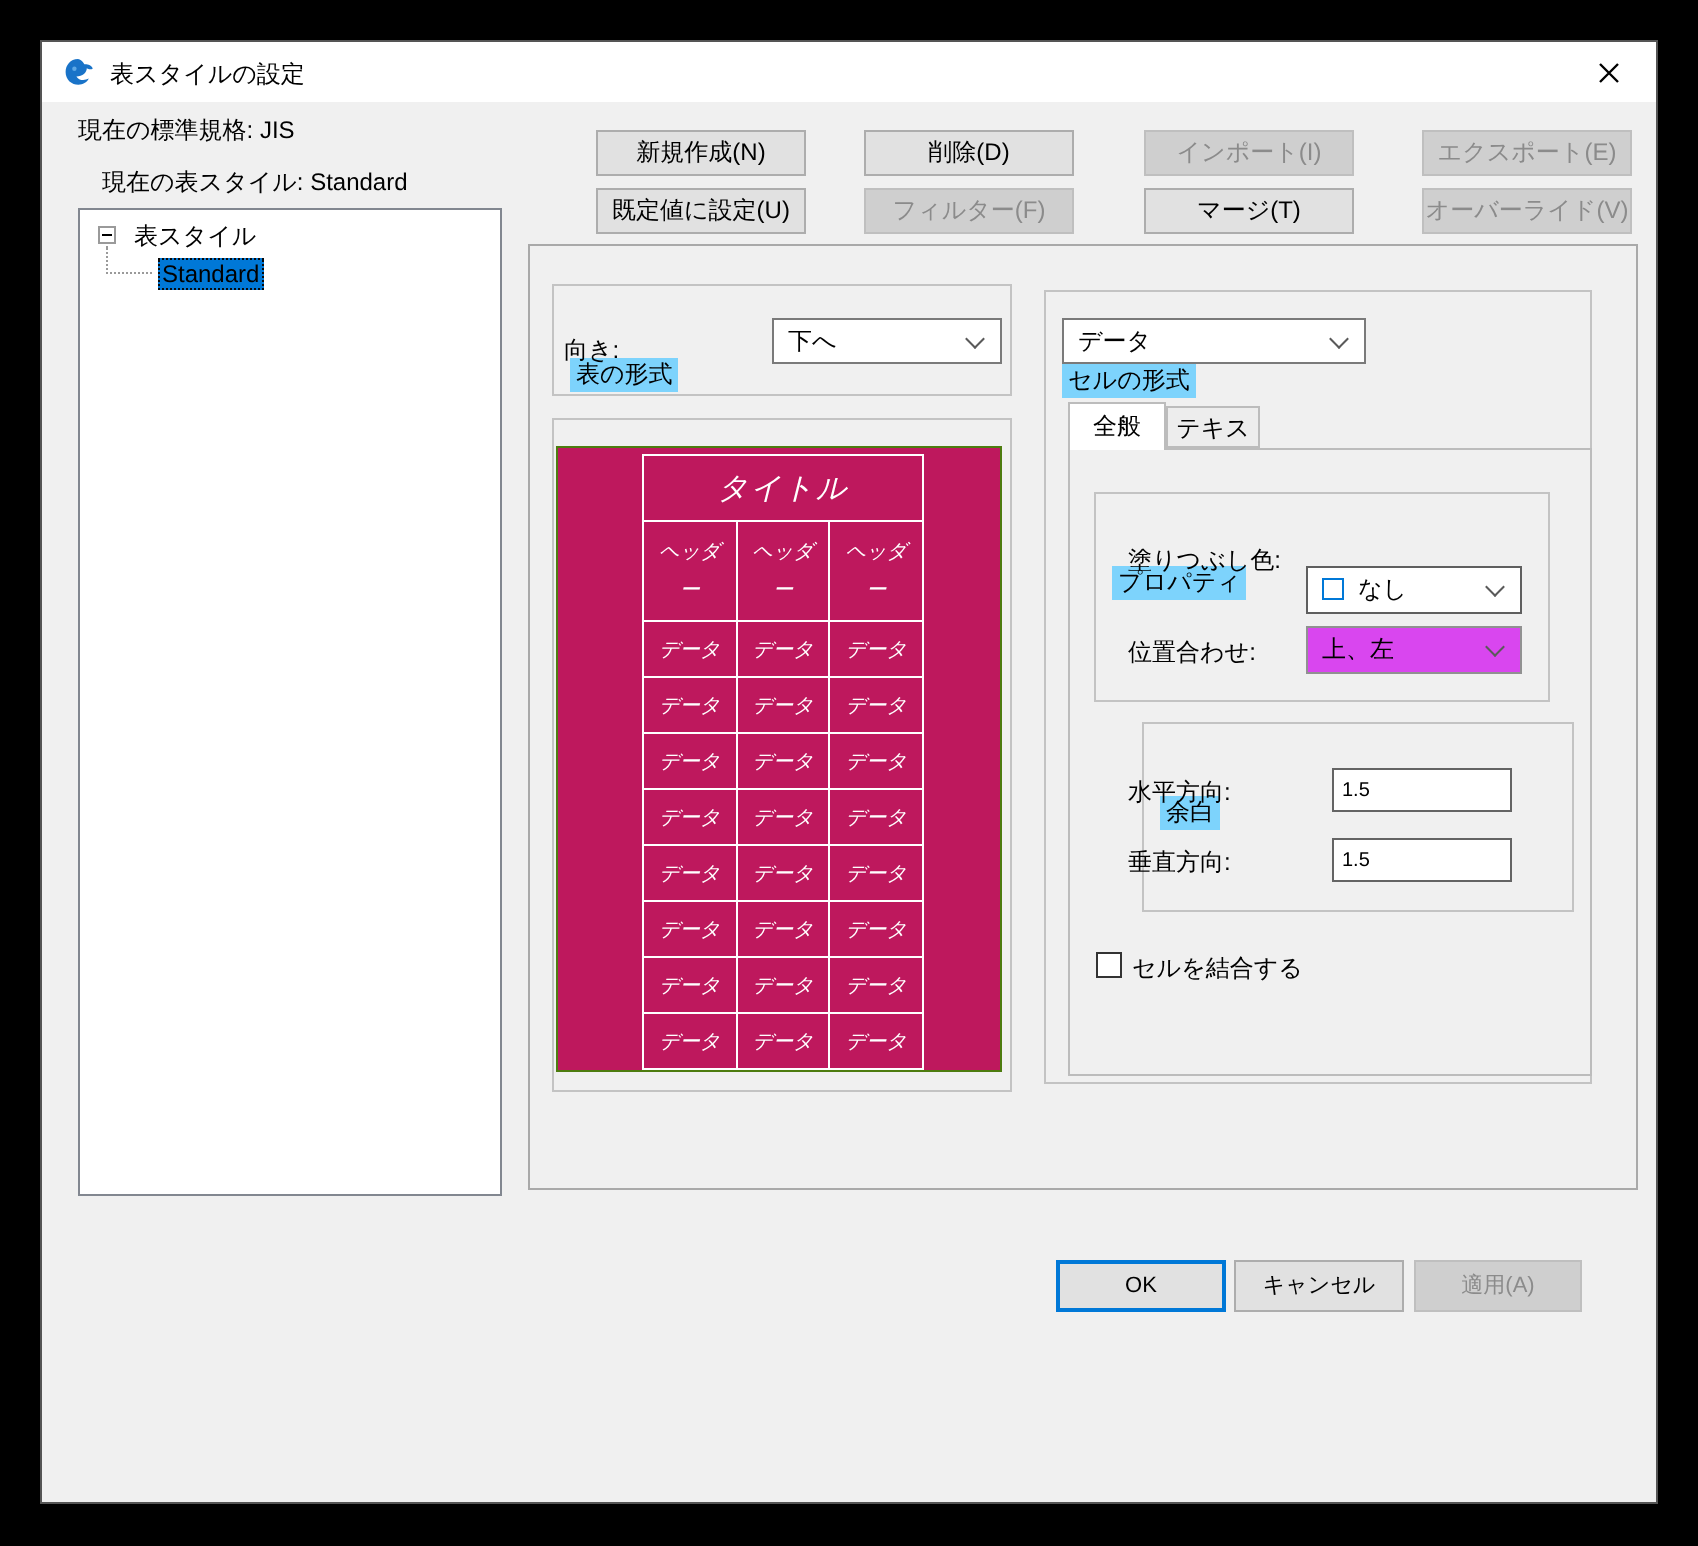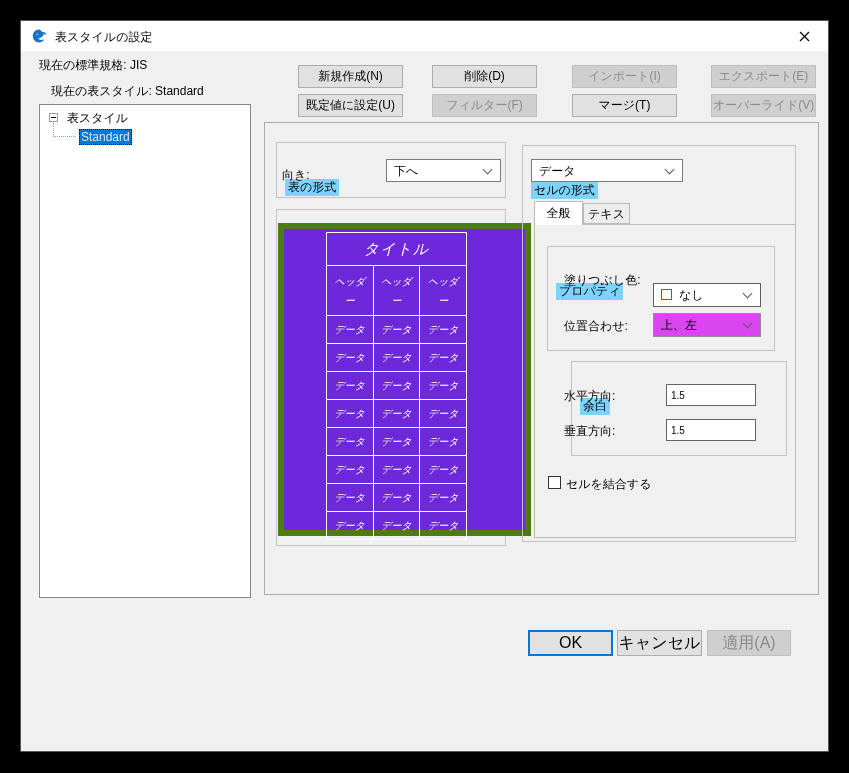--- a/index.html
+++ b/index.html
@@ -32,21 +32,21 @@
     border:1px solid #9a9a9a;box-sizing:border-box;
   }
   .expander .minus{position:absolute;left:1px;top:3px;width:5px;height:1px;background:#000;}
   .tree-root-label{position:absolute;left:27px;top:5px;}
   .tree-connector{
     position:absolute;left:13px;top:18px;width:23px;height:14px;
     border-left:1px dotted #9a9a9a;border-bottom:1px dotted #9a9a9a;box-sizing:border-box;
   }
   .tree-selected{
     position:absolute;left:39px;top:24px;height:16px;padding:0 2px;
-    background:#0078d7;color:#e5e5e5;line-height:16px;outline:1px dotted #0a0a0a;outline-offset:-1px;
+    background:#0078d7;color:#000000;line-height:16px;outline:1px dotted #0a0a0a;outline-offset:-1px;
   }
   
   .btn{
     position:absolute;width:105px;height:23px;background:#e1e1e1;border:1px solid #adadad;
     box-sizing:border-box;text-align:center;line-height:21px;font-size:12px;cursor:default;
   }
   .btn.disabled{background:#cfcfcf;border-color:#bfbfbf;color:#8b8b8b;}
   
   .outer-panel{
     position:absolute;left:243px;top:101px;width:555px;height:473px;
@@ -84,37 +84,37 @@
   
   .txt-input{
     position:absolute;background:#fff;border:1px solid #646464;box-sizing:border-box;
     font-family:"Liberation Sans","DejaVu Sans",sans-serif;font-size:10px;padding:0 4px;outline:none;
   }
   .checkbox{
     position:absolute;width:13px;height:13px;background:#fff;border:1px solid #333;box-sizing:border-box;cursor:default;
   }
   
   .preview-canvas{
-    position:absolute;left:257px;top:202px;width:253px;height:313px;
-    background:#6d28d9;border:6px solid #4d7c0f;box-sizing:border-box;
+    position:absolute;left:257px;top:202px;width:223px;height:313px;
+    background:#be185d;border:1px solid #4d7c0f;box-sizing:border-box;
   }
   .preview-table{
     position:absolute;left:42px;top:3px;width:141px;border-collapse:collapse;
     color:#fff;font-style:italic;font-family:"DejaVu Sans",sans-serif;
   }
   .preview-table td{
     border:1px solid #fff;text-align:center;vertical-align:middle;padding:0;
   }
   .pt-title{height:32px;font-size:15px;letter-spacing:1px;}
   .pt-header{height:49px;font-size:10px;line-height:19px;}
   .pt-data{height:27px;font-size:10px;white-space:nowrap;}
   
   .footer-btn{
     position:absolute;height:26px;background:#e1e1e1;border:1px solid #adadad;
-    box-sizing:border-box;text-align:center;line-height:24px;font-size:16px;cursor:default;
+    box-sizing:border-box;text-align:center;line-height:24px;font-size:11px;cursor:default;
   }
   .footer-btn.default{border:2px solid #0078d7;line-height:22px;}
   .footer-btn.disabled{background:#cfcfcf;border-color:#bfbfbf;color:#8b8b8b;}
 </style>
 </head>
 <body>
 
 <div class="window">
 
   <div class="titlebar">

